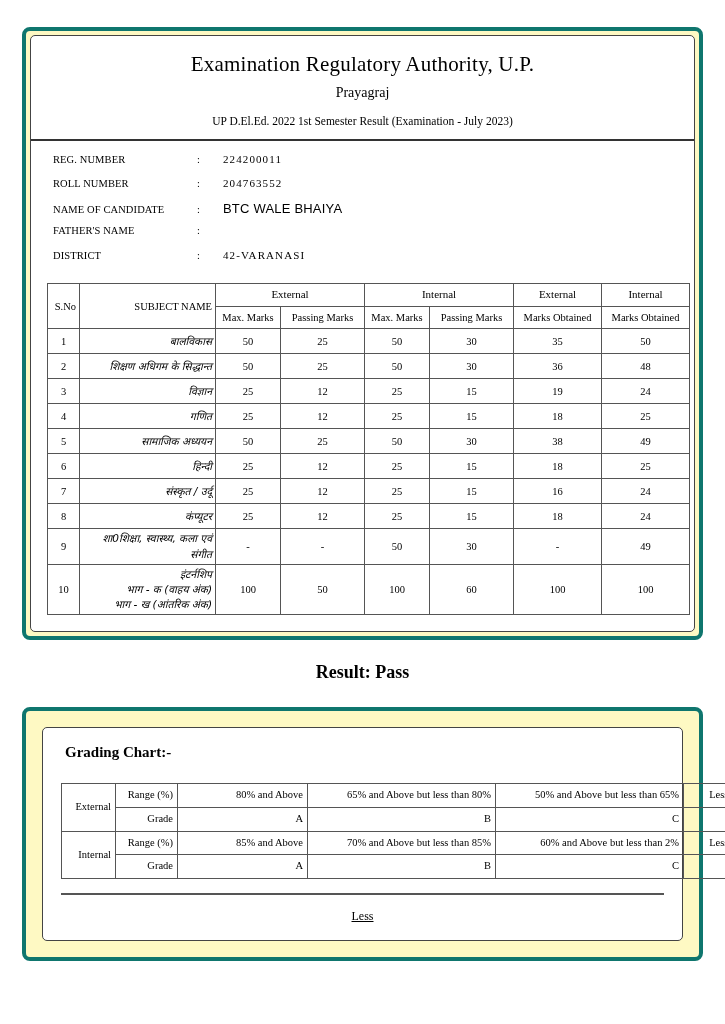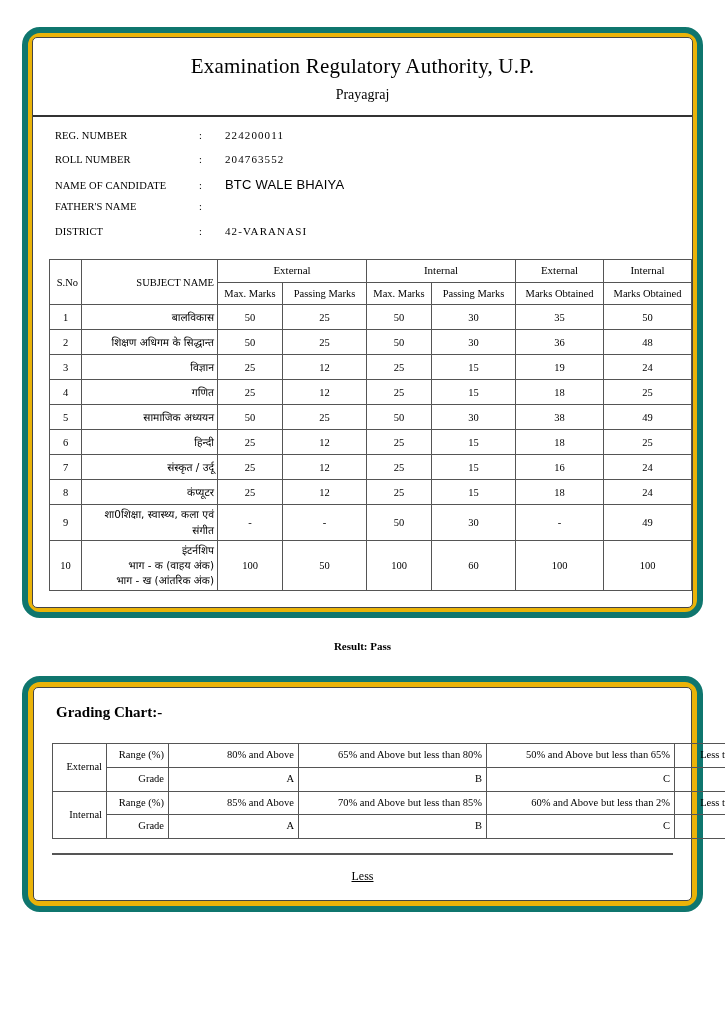--- a/index.html
+++ b/index.html
@@ -18,23 +18,23 @@
   .page {
     width: 725px;
     height: 1024px;
     position: relative;
     box-sizing: border-box;
     padding: 0 22px;
   }
 
   
   .panel {
-    border: 6px solid #0f766e;
-    border-radius: 18px;
-    background: #eab308;
+    border: 4px solid #0f766e;
+    border-radius: 8px;
+    background: #fef9c3;
     box-sizing: border-box;
   }
   .panel-outer-1 {
     margin-top: 27px;
     padding: 4px;
   }
   .card {
     border: 1px solid #444;
     border-radius: 5px;
     background: #fff;
@@ -112,37 +112,38 @@
   table.marks th.sub-h {
     font-size: 10.5px;
     padding: 3px 2px;
   }
   table.marks th.left, table.marks td.left {
     text-align: right;
   }
   .devan {
     font-family: "DejaVu Sans", "Liberation Sans", sans-serif;
     font-size: 9.5px;
+    font-style: italic;
   }
   .intern-cell {
     line-height: 1.6;
     padding-top: 4px;
     padding-bottom: 4px;
   }
 
   
   .result {
     text-align: center;
     font-weight: bold;
-    font-size: 11px;
+    font-size: 18px;
     margin: 22px 0 24px 0;
   }
 
   
-  .panel-outer-2 { padding: 5px; font-family: Liberation Serif, serif; }
+  .panel-outer-2 { padding: 16px; font-family: Liberation Serif, serif; }
   .grade-card { padding: 14px 18px 16px 18px; }
   .grade-title {
     font-weight: bold;
     font-size: 15px;
     margin: 2px 0 22px 4px;
   }
   table.grade {
     border-collapse: collapse;
     width: 100%;
     table-layout: fixed;
@@ -185,20 +186,21 @@
 <body>
 
 <div class="page">
 
   <div class="panel panel-outer-1">
     <div class="card">
 
       <div class="hdr">
         <div class="hdr-title">Examination Regulatory Authority, U.P.</div>
         <div class="hdr-sub">Prayagraj</div>
+        <div class="hdr-exam">UP D.El.Ed. 2022 1st Semester Result (Examination - July 2023)</div>
       </div>
 
       <div class="info">
         <div class="info-row">
           <span class="info-label">REG. NUMBER</span>
           <span class="info-colon">:</span>
           <span class="info-value">224200011</span>
         </div>
         <div class="info-row">
           <span class="info-label">ROLL NUMBER</span>

